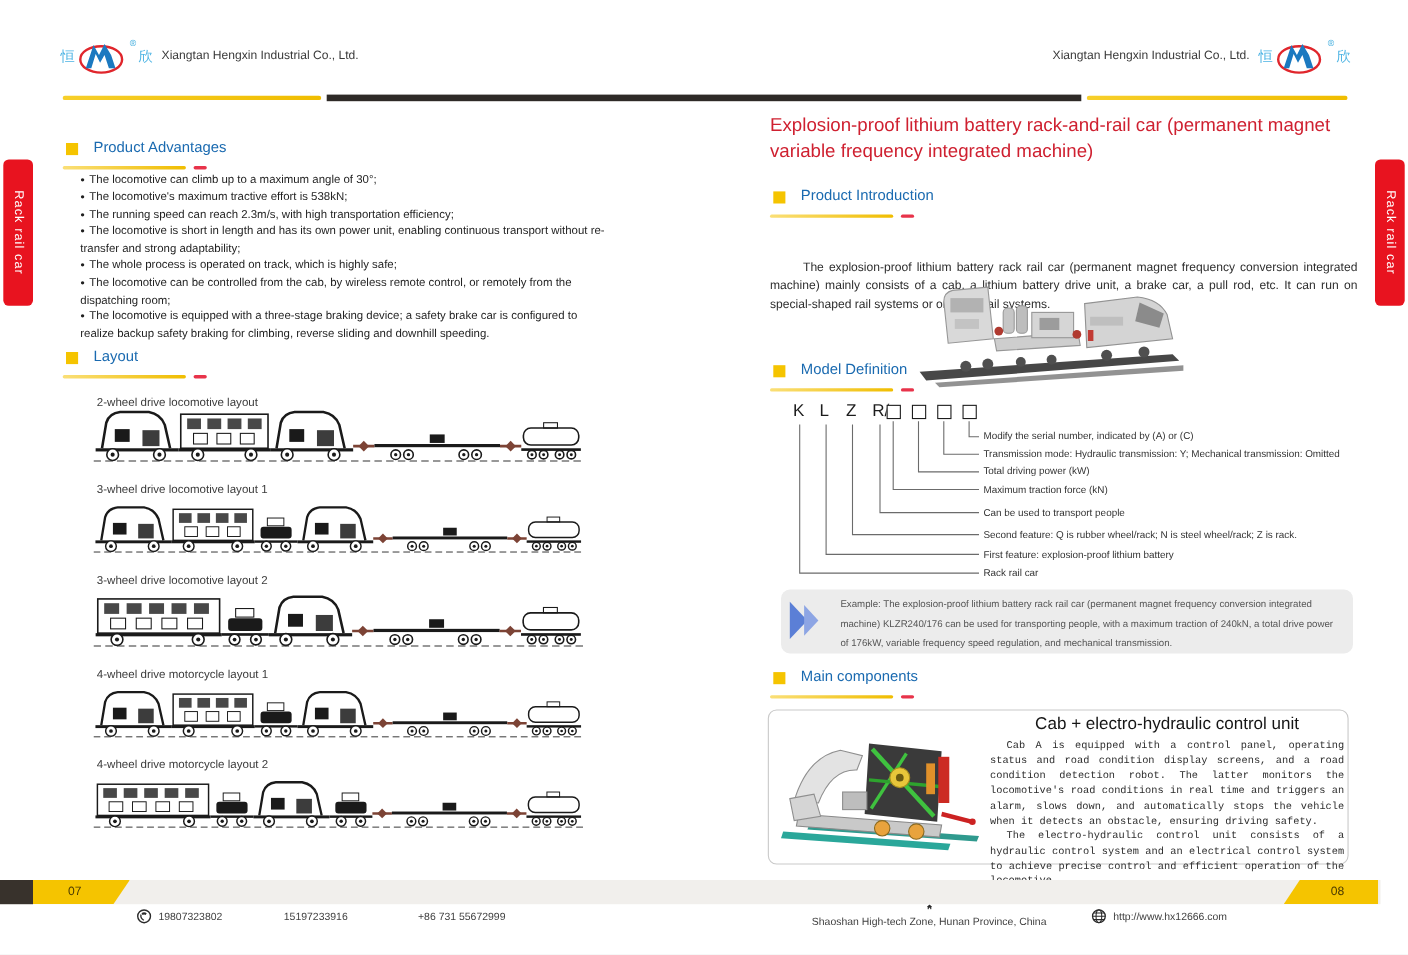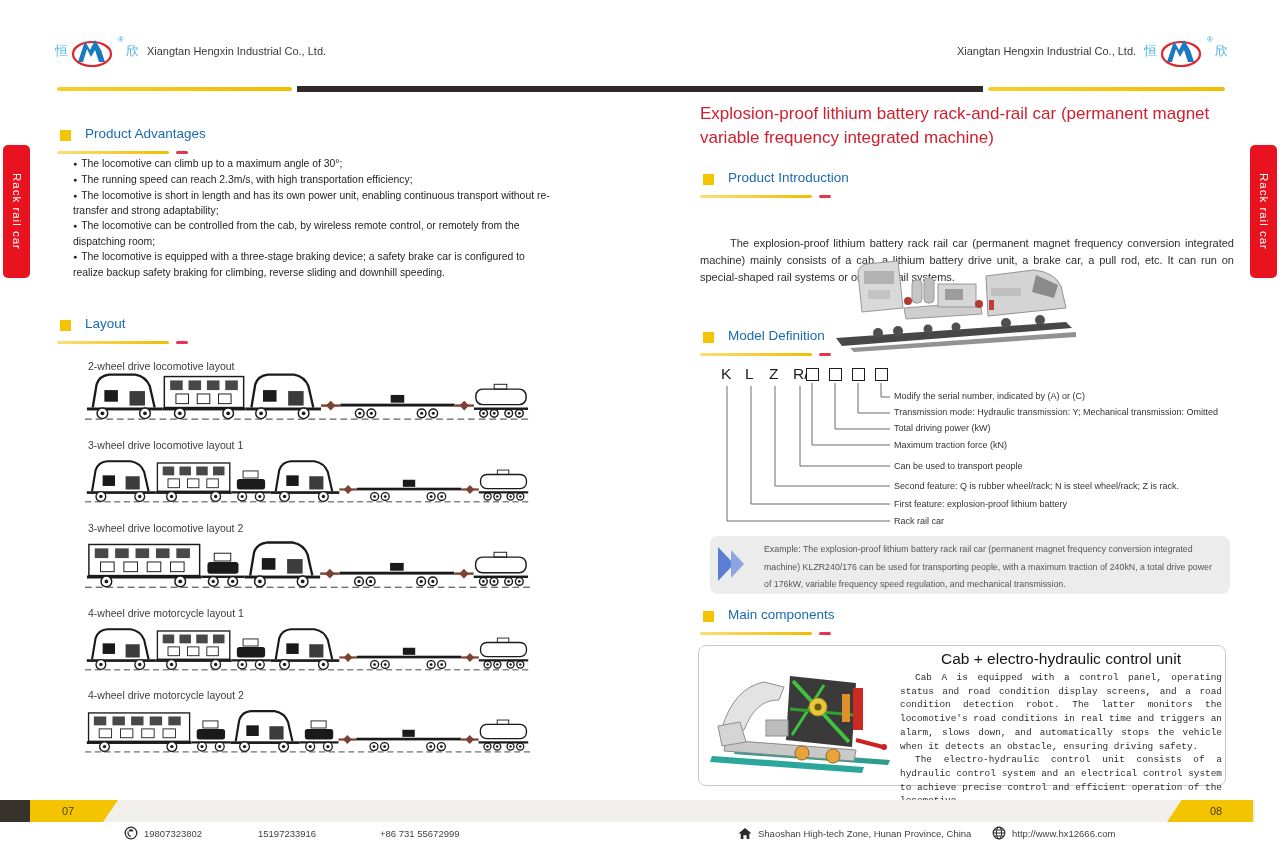--- a/index.html
+++ b/index.html
@@ -113,22 +113,24 @@
 
   <div class="abs sec" style="left:57px; top:126px;">
     <span class="sq"></span>
     <span class="t">Product Advantages</span>
     <span class="ul"></span>
     <span class="dash"></span>
   </div>
 
   <div class="abs adv">
     <div class="adv-item">The locomotive can climb up to a maximum angle of 30°;</div>
+    <div class="adv-item">The locomotive's maximum tractive effort is 538kN;</div>
     <div class="adv-item">The running speed can reach 2.3m/s, with high transportation efficiency;</div>
     <div class="adv-item">The locomotive is short in length and has its own power unit, enabling continuous transport without re-transfer and strong adaptability;</div>
+    <div class="adv-item">The whole process is operated on track, which is highly safe;</div>
     <div class="adv-item">The locomotive can be controlled from the cab, by wireless remote control, or remotely from the dispatching room;</div>
     <div class="adv-item">The locomotive is equipped with a three-stage braking device; a safety brake car is configured to realize backup safety braking for climbing, reverse sliding and downhill speeding.</div>
   </div>
 
   <div class="abs sec" style="left:57px; top:316px;">
     <span class="sq"></span>
     <span class="t">Layout</span>
     <span class="ul"></span>
     <span class="dash"></span>
   </div>
@@ -578,21 +580,21 @@
     </svg>
     <span>19807323802</span>
   </div>
   <div class="abs f-item" style="left:258px;">
     <span>15197233916</span>
   </div>
   <div class="abs f-item" style="left:380px;">
     <span>+86 731 55672999</span>
   </div>
 
-  <div class="abs f-item" style="left:738px;">
+  <div class="abs f-item" style="left:738px;flex-direction:column;">
     <svg width="14" height="13" viewBox="0 0 14 13">
       <path d="M7 1 L13.5 6.5 H11.3 V12 H8.6 V8.3 H5.4 V12 H2.7 V6.5 H0.5 Z" fill="#2b2b2b"></path>
     </svg>
     <span>Shaoshan High-tech Zone, Hunan Province, China</span>
   </div>
   <div class="abs f-item" style="left:992px;">
     <svg width="14" height="14" viewBox="0 0 14 14">
       <circle cx="7" cy="7" r="5.8" fill="none" stroke="#2b2b2b" stroke-width="1.2"></circle>
       <ellipse cx="7" cy="7" rx="2.6" ry="5.8" fill="none" stroke="#2b2b2b" stroke-width="1"></ellipse>
       <line x1="1.2" y1="7" x2="12.8" y2="7" stroke="#2b2b2b" stroke-width="1"></line>

